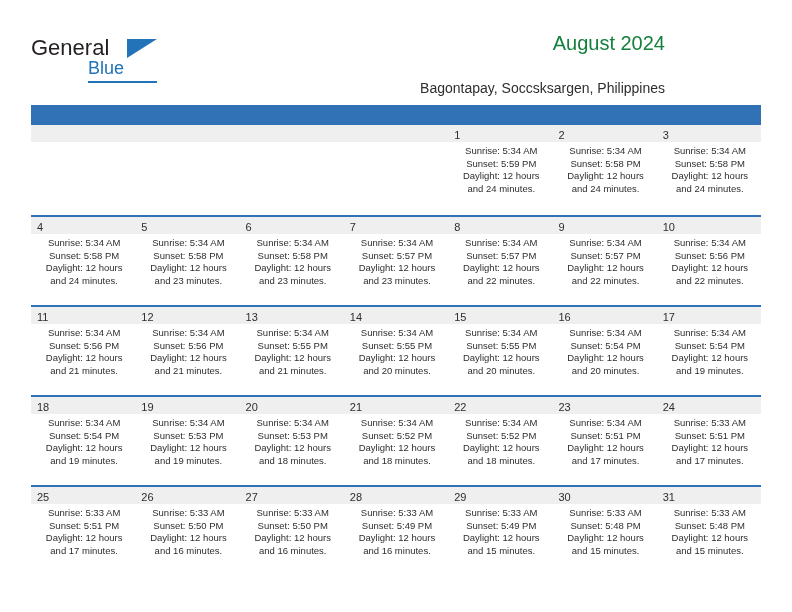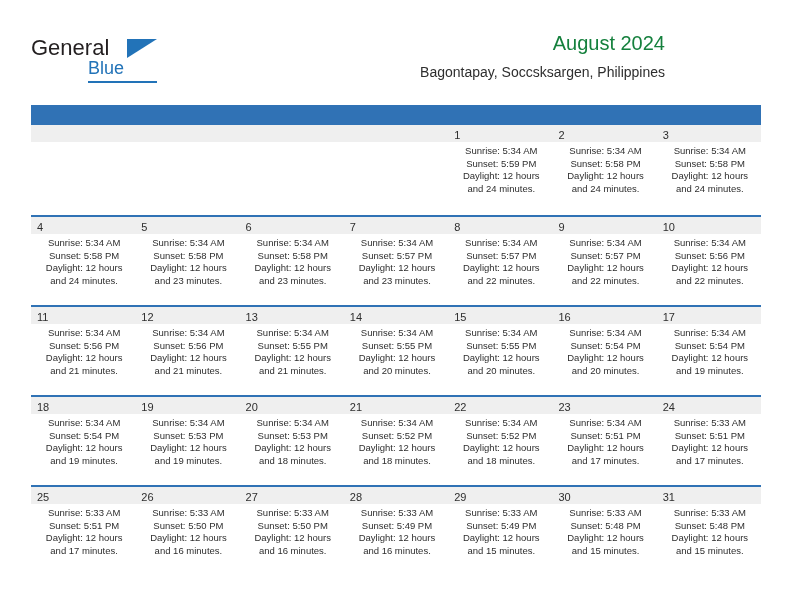--- a/index.html
+++ b/index.html
@@ -57,21 +57,21 @@
   .title {
     position: absolute;
     right: 31px; top: 32px;
     font-size: 20px;
     color: #15803d;
     font-weight: 400;
     white-space: nowrap;
   }
   .subtitle {
     position: absolute;
-    right: 31px; top: 64px;
+    right: 31px; top: 80px;
     font-size: 14px;
     color: #2e2e2e;
     white-space: nowrap;
   }
 
   
   .cal {
     position: absolute;
     left: 31px; top: 105px;
     width: 730px;

